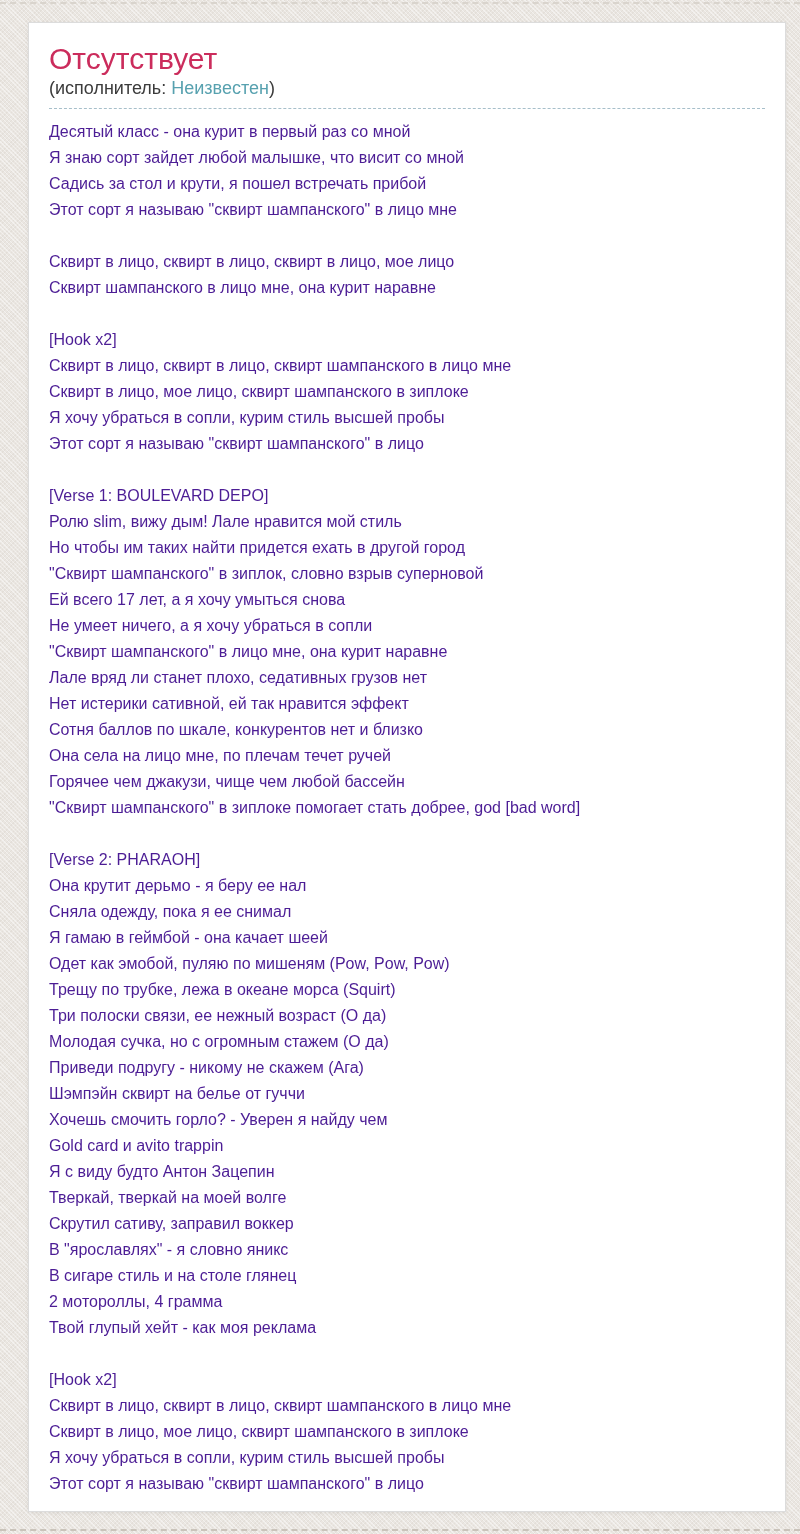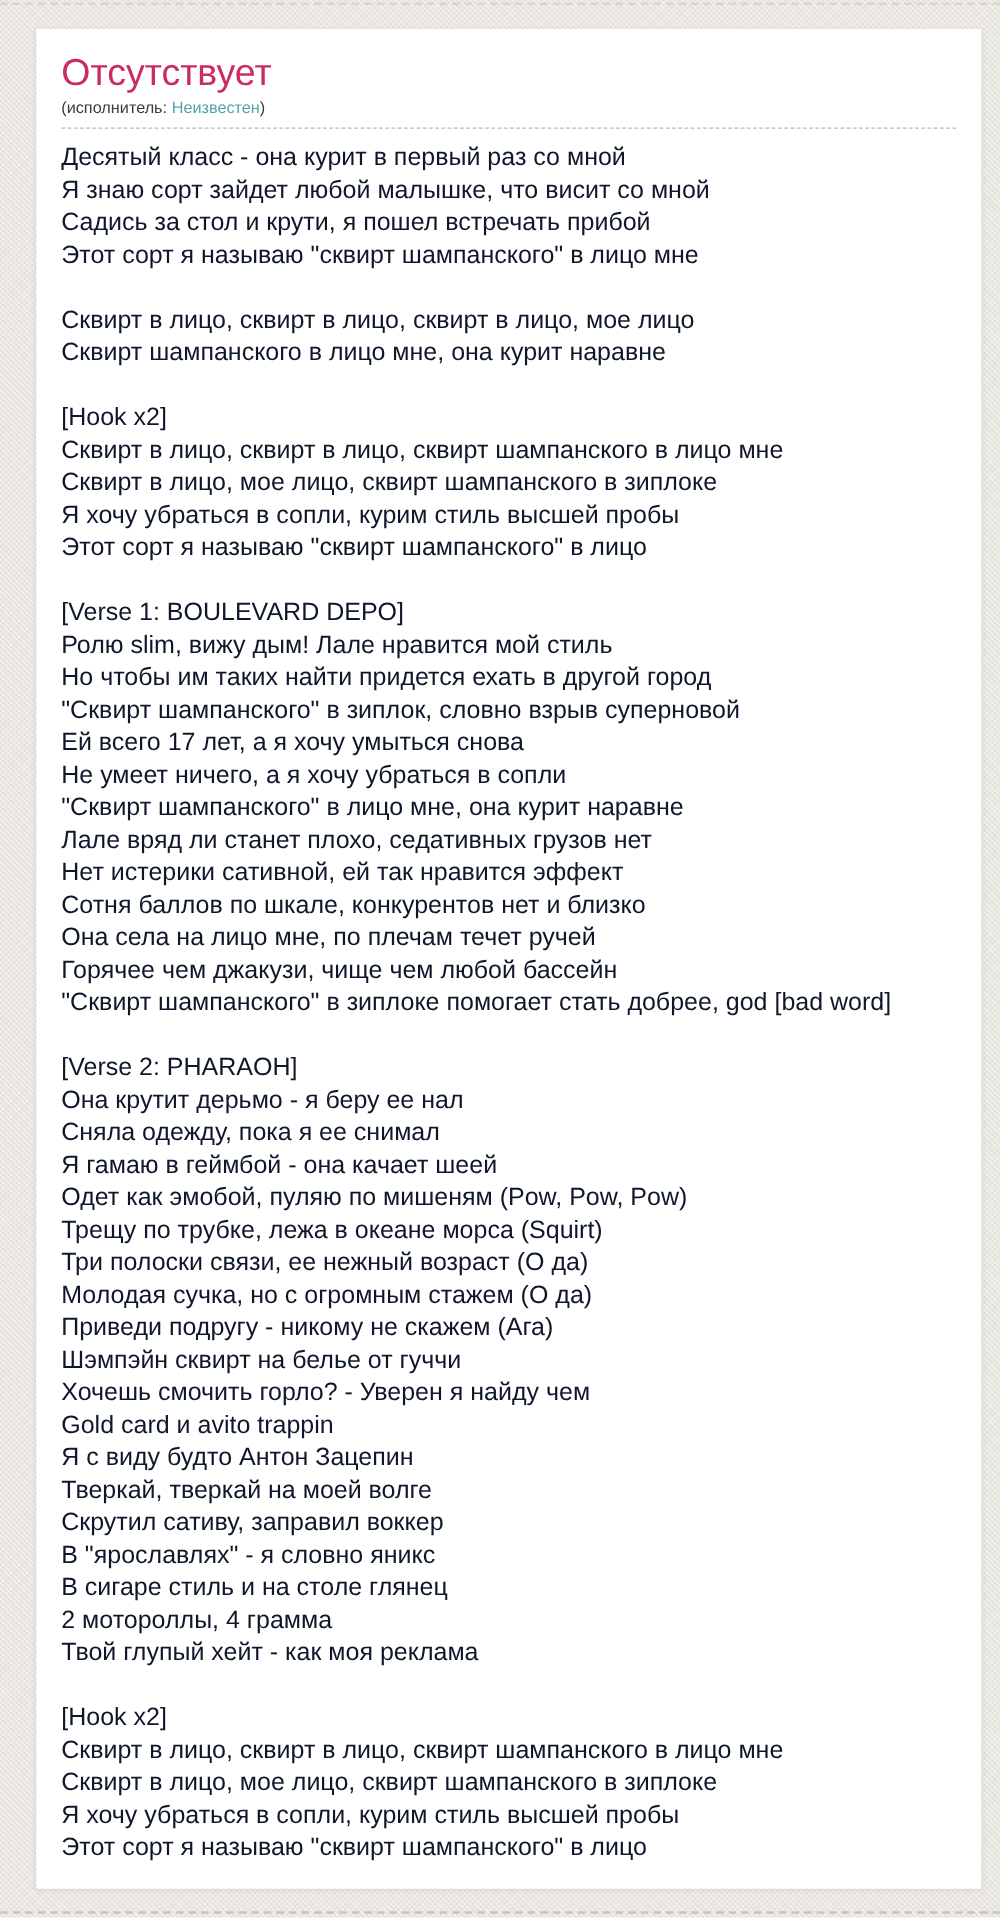--- a/index.html
+++ b/index.html
@@ -46,34 +46,34 @@
   .song-title {
     margin: 0;
     font-size: 30px;
     font-weight: 400;
     line-height: 1.05;
     color: var(--title-color, #cb2c5c);
   }
   .artist-line {
     margin-top: 3px;
     padding-bottom: 9px;
-    font-size: 13px;
+    font-size: 18px;
     color: #3b3b3b;
     border-bottom: 1px dashed #a7bfca;
   }
   .artist-link {
     color: var(--link-color, #57a1af);
     text-decoration: none;
     cursor: pointer;
   }
   .lyrics {
     margin-top: 10px;
-    font-size: 20px;
+    font-size: 16px;
     line-height: 26px;
-    color: #0f172a;
+    color: #4c1d95;
     white-space: pre-line;
   }
 </style>
 </head>
 <body>
 
 <div class="top-divider"></div>
 
 <div class="card">
   <div>

